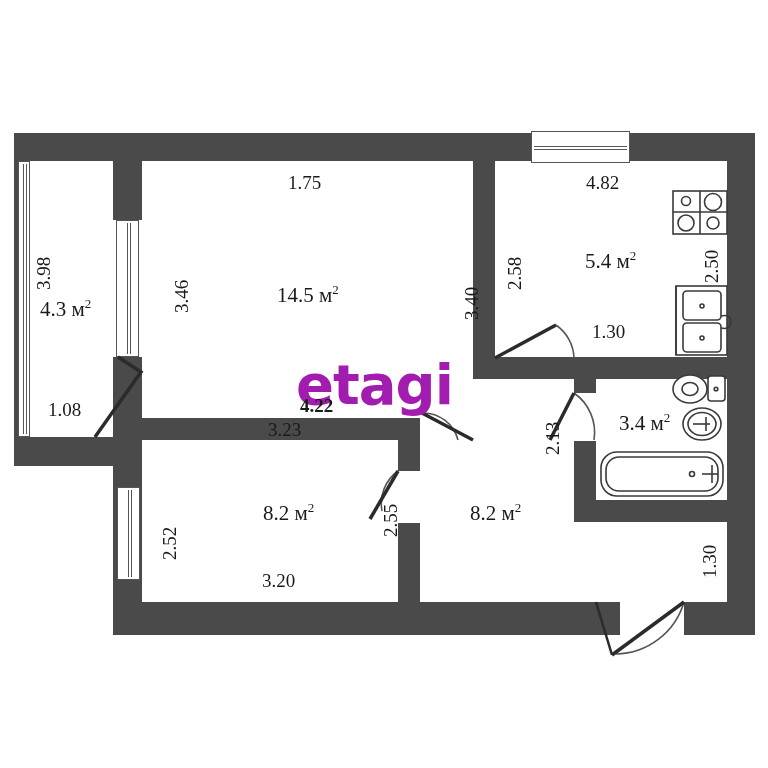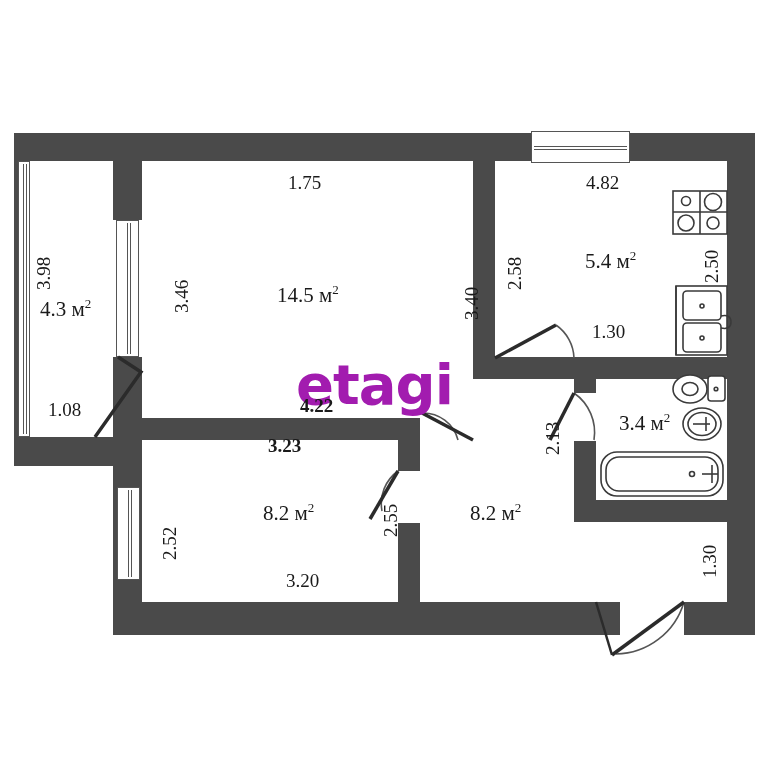--- a/index.html
+++ b/index.html
@@ -253,22 +253,22 @@
   <div class="lbl dim" style="left:288px; top:173px;">1.75</div>
   <div class="lbl dim rot" style="left:172px; top:313px;">3.46</div>
   <div class="lbl dim rot" style="left:462px; top:320px;">3.40</div>
   <div class="lbl dim" style="left:300px; top:396px;font-weight:bold;">4.22</div>
 
   <div class="lbl dim" style="left:586px; top:173px;">4.82</div>
   <div class="lbl dim rot" style="left:505px; top:290px;">2.58</div>
   <div class="lbl dim rot" style="left:702px; top:283px;">2.50</div>
   <div class="lbl dim" style="left:592px; top:322px;">1.30</div>
 
-  <div class="lbl dim" style="left:268px; top:436px;font-weight:bold;">3.23</div>
+  <div class="lbl dim" style="left:268px; top:420px;">3.23</div>
   <div class="lbl dim rot" style="left:160px; top:560px;">2.52</div>
-  <div class="lbl dim" style="left:262px; top:571px;margin-left:24px;">3.20</div>
+  <div class="lbl dim" style="left:262px; top:571px;">3.20</div>
   <div class="lbl dim rot" style="left:381px; top:537px;">2.55</div>
 
   <div class="lbl dim rot" style="left:543px; top:455px;">2.13</div>
 
   <div class="lbl dim rot" style="left:700px; top:578px;">1.30</div>
 
 </div>
 
 </body></html>

